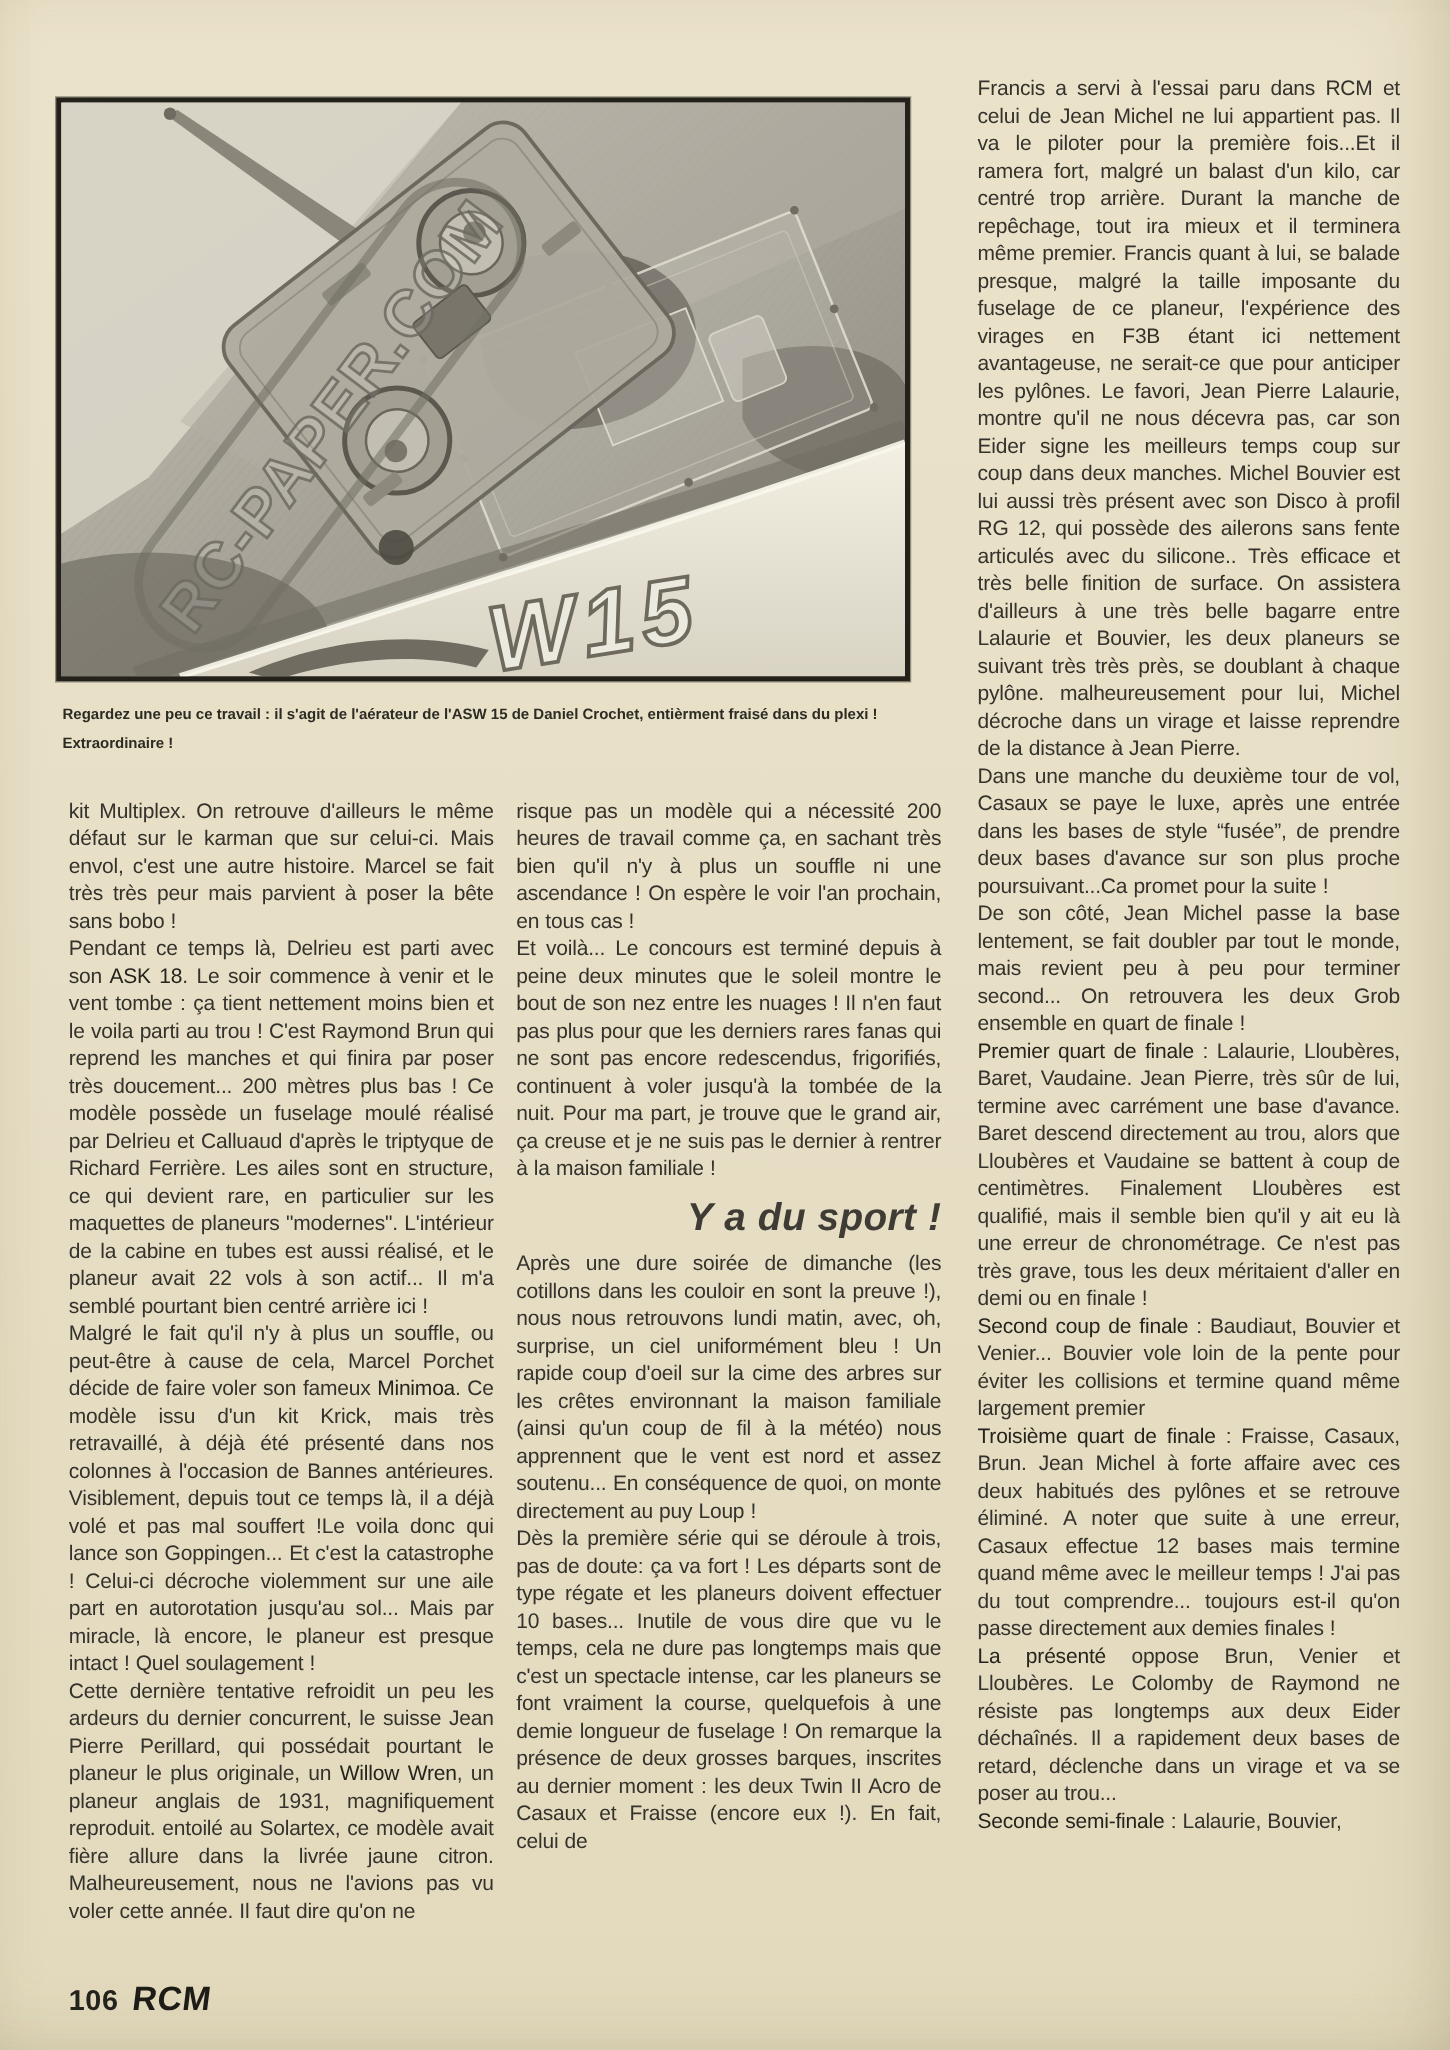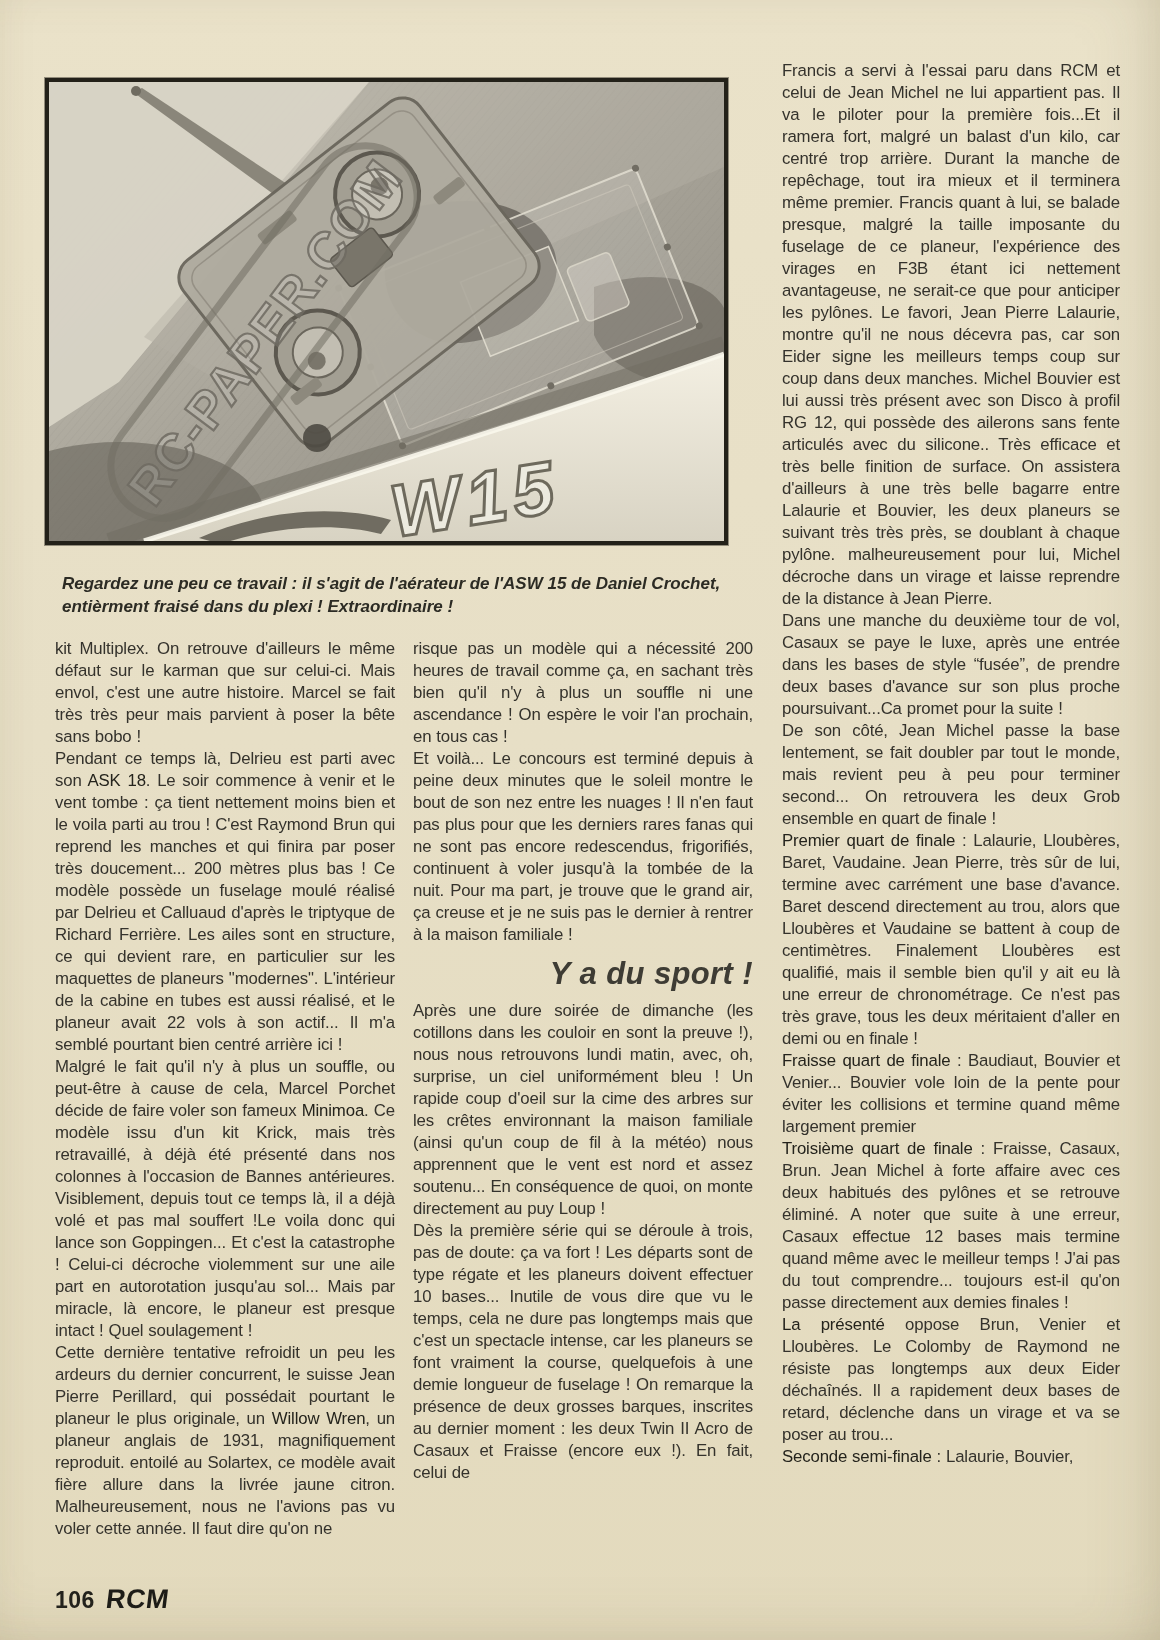--- a/index.html
+++ b/index.html
@@ -13,22 +13,22 @@
     color:#34322c;
   }
   .photo-frame{
     position:absolute; left:45px; top:78px; width:683px; height:467px;
     margin:0; box-sizing:border-box; border:4px solid #232119;
     background:#a9a59a; box-shadow:0 0 0 1px rgba(60,55,45,.5);
   }
   .photo-frame svg{display:block;width:100%;height:100%;}
   .caption{
     position:absolute; left:46px; top:556px; width:690px;
-    font-size:17px; line-height:23px; font-weight:bold; font-style:italic;
-    color:#2c2b24; margin:16px; letter-spacing:0px;
+    font-size:12px; line-height:23px; font-weight:bold; 
+    color:#2c2b24; margin:4px; letter-spacing:0px;
   }
   .col{
     position:absolute; text-align:justify;
     font-size:16.8px; line-height:22px; letter-spacing:-0.15px; word-spacing:0.4px;
     color:#34322c; hyphens:none;
   }
   .col p{margin:0;}
   .col .b{font-weight:normal; color:#24231c;}
   .col-left{left:55px;   top:638px; width:340px;}
   .col-mid{ left:413px;  top:638px; width:340px;}
@@ -144,21 +144,21 @@
       <p><span>Et voilà... Le concours est terminé depuis à peine deux minutes que le soleil montre le bout de son nez entre les nuages ! Il n'en faut pas plus pour que les derniers rares fanas qui ne sont pas encore redescendus, frigorifiés, continuent à voler jusqu'à la tombée de la nuit. Pour ma part, je trouve que le grand air, ça creuse et je ne suis pas le dernier à rentrer à la maison familiale !</span></p>
       <h2 class="sport">Y a du sport !</h2>
       <p><span>Après une dure soirée de dimanche (les cotillons dans les couloir en sont la preuve !), nous nous retrouvons lundi matin, avec, oh, surprise, un ciel uniformément bleu ! Un rapide coup d'oeil sur la cime des arbres sur les crêtes environnant la maison familiale (ainsi qu'un coup de fil à la météo) nous apprennent que le vent est nord et assez soutenu... En conséquence de quoi, on monte directement au puy Loup !</span></p>
       <p><span>Dès la première série qui se déroule à trois, pas de doute: ça va fort ! Les départs sont de type régate et les planeurs doivent effectuer 10 bases... Inutile de vous dire que vu le temps, cela ne dure pas longtemps mais que c'est un spectacle intense, car les planeurs se font vraiment la course, quelquefois à une demie longueur de fuselage ! On remarque la présence de deux grosses barques, inscrites au dernier moment : les deux Twin II Acro de Casaux et Fraisse (encore eux !). En fait, celui de</span></p>
     </div>
   <div class="col col-right">
       <p><span>Francis a servi à l'essai paru dans RCM et celui de Jean Michel ne lui appartient pas. Il va le piloter pour la première fois...Et il ramera fort, malgré un balast d'un kilo, car centré trop arrière. Durant la manche de repêchage, tout ira mieux et il terminera même premier. Francis quant à lui, se balade presque, malgré la taille imposante du fuselage de ce planeur, l'expérience des virages en F3B étant ici nettement avantageuse, ne serait-ce que pour anticiper les pylônes. Le favori, Jean Pierre Lalaurie, montre qu'il ne nous décevra pas, car son Eider signe les meilleurs temps coup sur coup dans deux manches. Michel Bouvier est lui aussi très présent avec son Disco à profil RG 12, qui possède des ailerons sans fente articulés avec du silicone.. Très efficace et très belle finition de surface. On assistera d'ailleurs à une très belle bagarre entre Lalaurie et Bouvier, les deux planeurs se suivant très très près, se doublant à chaque pylône. malheureusement pour lui, Michel décroche dans un virage et laisse reprendre de la distance à Jean Pierre.</span></p>
       <p><span>Dans une manche du deuxième tour de vol, Casaux se paye le luxe, après une entrée dans les bases de style “fusée”, de prendre deux bases d'avance sur son plus proche poursuivant...Ca promet pour la suite !</span></p>
       <p><span>De son côté, Jean Michel passe la base lentement, se fait doubler par tout le monde, mais revient peu à peu pour terminer second... On retrouvera les deux Grob ensemble en quart de finale !</span></p>
       <p><span class="b">Premier quart de finale</span><span> : Lalaurie, Lloubères, Baret, Vaudaine. Jean Pierre, très sûr de lui, termine avec carrément une base d'avance. Baret descend directement au trou, alors que Lloubères et Vaudaine se battent à coup de centimètres. Finalement Lloubères est qualifié, mais il semble bien qu'il y ait eu là une erreur de chronométrage. Ce n'est pas très grave, tous les deux méritaient d'aller en demi ou en finale !</span></p>
-      <p><span class="b">Fraisse quart de finale</span><span> : Baudiaut, Bouvier et Venier... Bouvier vole loin de la pente pour éviter les collisions et termine quand même largement premier</span></p>
+      <p><span class="b">Second coup de finale</span><span> : Baudiaut, Bouvier et Venier... Bouvier vole loin de la pente pour éviter les collisions et termine quand même largement premier</span></p>
       <p><span class="b">Troisième quart de finale</span><span> : Fraisse, Casaux, Brun. Jean Michel à forte affaire avec ces deux habitués des pylônes et se retrouve éliminé. A noter que suite à une erreur, Casaux effectue 12 bases mais termine quand même avec le meilleur temps ! J'ai pas du tout comprendre... toujours est-il qu'on passe directement aux demies finales !</span></p>
       <p><span class="b">La présenté</span><span> oppose Brun, Venier et Lloubères. Le Colomby de Raymond ne résiste pas longtemps aux deux Eider déchaînés. Il a rapidement deux bases de retard, déclenche dans un virage et va se poser au trou...</span></p>
       <p><span class="b">Seconde semi-finale</span><span> : Lalaurie, Bouvier,</span></p>
     </div>
 
   <div class="pagefoot">
     <span class="num">106</span>
     <span class="logo">RCM</span>
   </div>
 

